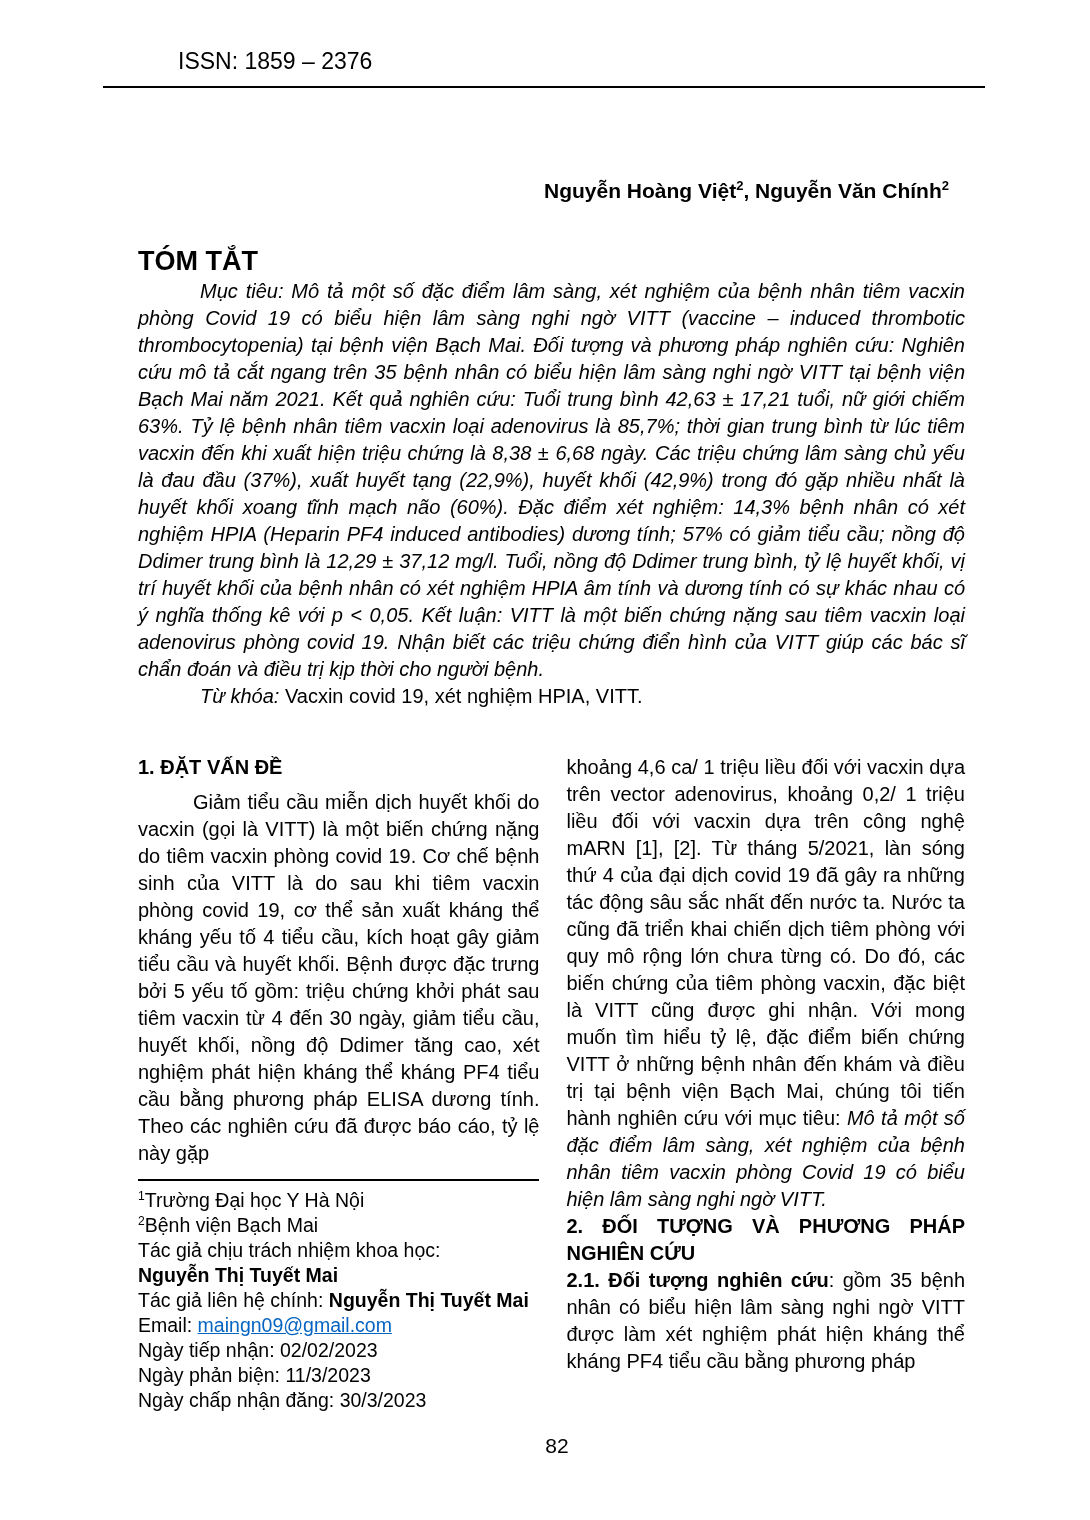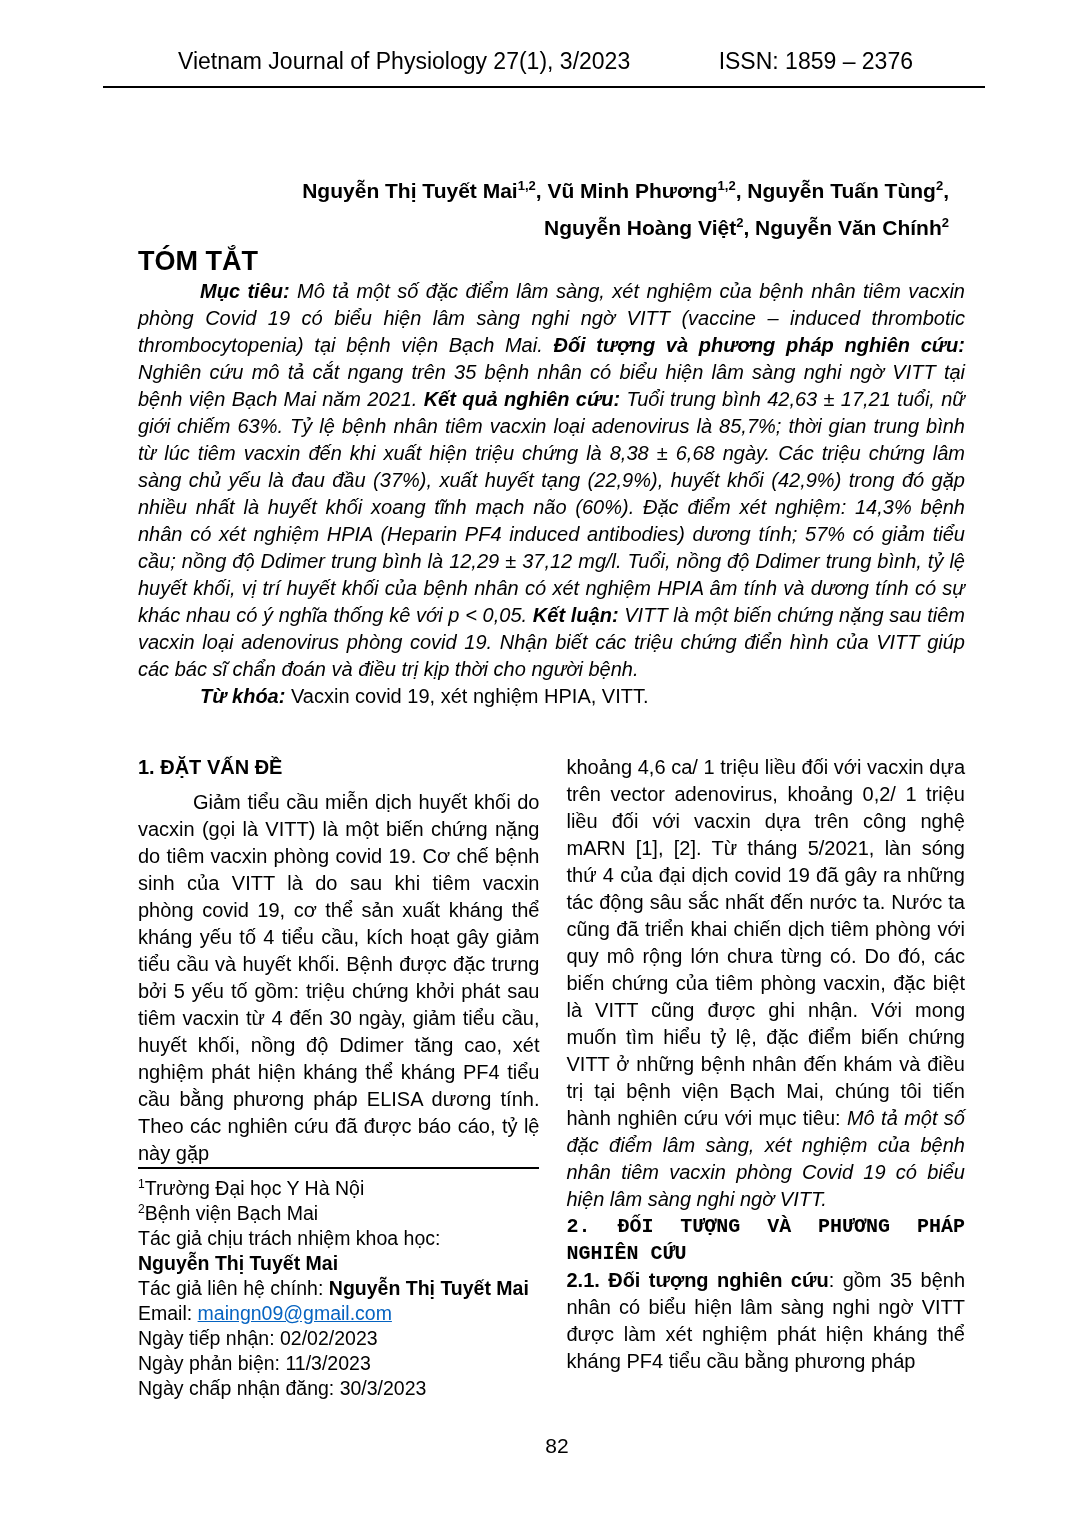--- a/index.html
+++ b/index.html
@@ -39,60 +39,58 @@
   }
   .abstract {
     position:absolute; top:278px; left:138px; width:827px;
     font-size:20px; line-height:27px; text-align:justify;
   }
   .abstract .abs-para { font-style:italic; text-indent:62px; }
   .abstract .keywords { text-indent:62px; }
   
   .seg-b  { font-weight:700; }
   .seg-i  { font-style:italic; }
-  .seg-bi { font-weight:700; font-style:italic; }
+  .seg-bi { font-weight:400; font-style:italic; }
   
   .columns {
     position:absolute; top:754px; left:138px; width:827px;
     display:flex; gap:27px;
   }
   .col { font-size:20px; line-height:27px; text-align:justify; }
   .col-left  { width:406px; }
   .col-right { width:403px; }
   .section-heading { font-weight:700; text-align:left; }
-  .section-heading.justified { text-align:justify;font-family:Liberation Mono, monospace; }
+  .section-heading.justified { text-align:justify; }
   .col-left .intro-para { text-indent:55px; margin-top:8px; }
   
   .footnotes {
-    margin-top:0;
+    margin-top:12px;
     border-top:2px solid #000;
     padding-top:7px;
     font-size:19.5px; line-height:25px; text-align:left;
   }
   .footnotes .fline { white-space:nowrap; }
   .email-link { color:#0563C1; text-decoration:underline; cursor:pointer; }
   
   .page-number {
     position:absolute; top:1434px; left:12px; width:100%;
     text-align:center; font-size:21px;
   }
 </style>
 </head>
 <body>
 
 <div class="page">
 
   <div class="page-header">
-    <span>Vietnam Journal of Physiology 27(1), 3/2023</span>
     <span>ISSN: 1859 – 2376</span>
   </div>
 
 
   <div class="authors">
-    <div><span>Nguyễn Thị Tuyết Mai</span><sup>1,2</sup><span>, Vũ Minh Phương</span><sup>1,2</sup><span>, Nguyễn Tuấn Tùng</span><sup>2</sup><span>,</span></div>
     <div><span>Nguyễn Hoàng Việt</span><sup>2</sup><span>, Nguyễn Văn Chính</span><sup>2</sup></div>
   </div>
 
   <div class="abstract-heading">TÓM TẮT</div>
 
   <div class="abstract">
     <p class="abs-para"><span class="seg-bi">Mục tiêu: </span><span>Mô tả một số đặc điểm lâm sàng, xét nghiệm của bệnh nhân tiêm vacxin phòng Covid 19 có biểu hiện lâm sàng nghi ngờ VITT (vaccine – induced thrombotic thrombocytopenia) tại bệnh viện Bạch Mai. </span><span class="seg-bi">Đối tượng và phương pháp nghiên cứu: </span><span>Nghiên cứu mô tả cắt ngang trên 35 bệnh nhân có biểu hiện lâm sàng nghi ngờ VITT tại bệnh viện Bạch Mai năm 2021. </span><span class="seg-bi">Kết quả nghiên cứu: </span><span>Tuổi trung bình 42,63 ± 17,21 tuổi, nữ giới chiếm 63%. Tỷ lệ bệnh nhân tiêm vacxin loại adenovirus là 85,7%; thời gian trung bình từ lúc tiêm vacxin đến khi xuất hiện triệu chứng là 8,38 ± 6,68 ngày. Các triệu chứng lâm sàng chủ yếu là đau đầu (37%), xuất huyết tạng (22,9%), huyết khối (42,9%) trong đó gặp nhiều nhất là huyết khối xoang tĩnh mạch não (60%). Đặc điểm xét nghiệm: 14,3% bệnh nhân có xét nghiệm HPIA (Heparin PF4 induced antibodies) dương tính; 57% có giảm tiểu cầu; nồng độ Ddimer trung bình là 12,29 ± 37,12 mg/l. Tuổi, nồng độ Ddimer trung bình, tỷ lệ huyết khối, vị trí huyết khối của bệnh nhân có xét nghiệm HPIA âm tính và dương tính có sự khác nhau có ý nghĩa thống kê với p &lt; 0,05. </span><span class="seg-bi">Kết luận: </span><span>VITT là một biến chứng nặng sau tiêm vacxin loại adenovirus phòng covid 19. Nhận biết các triệu chứng điển hình của VITT giúp các bác sĩ chẩn đoán và điều trị kịp thời cho người bệnh.</span></p>
     <p class="keywords"><span class="seg-bi">Từ khóa: </span><span>Vacxin covid 19, xét nghiệm HPIA, VITT.</span></p>
   </div>
 

